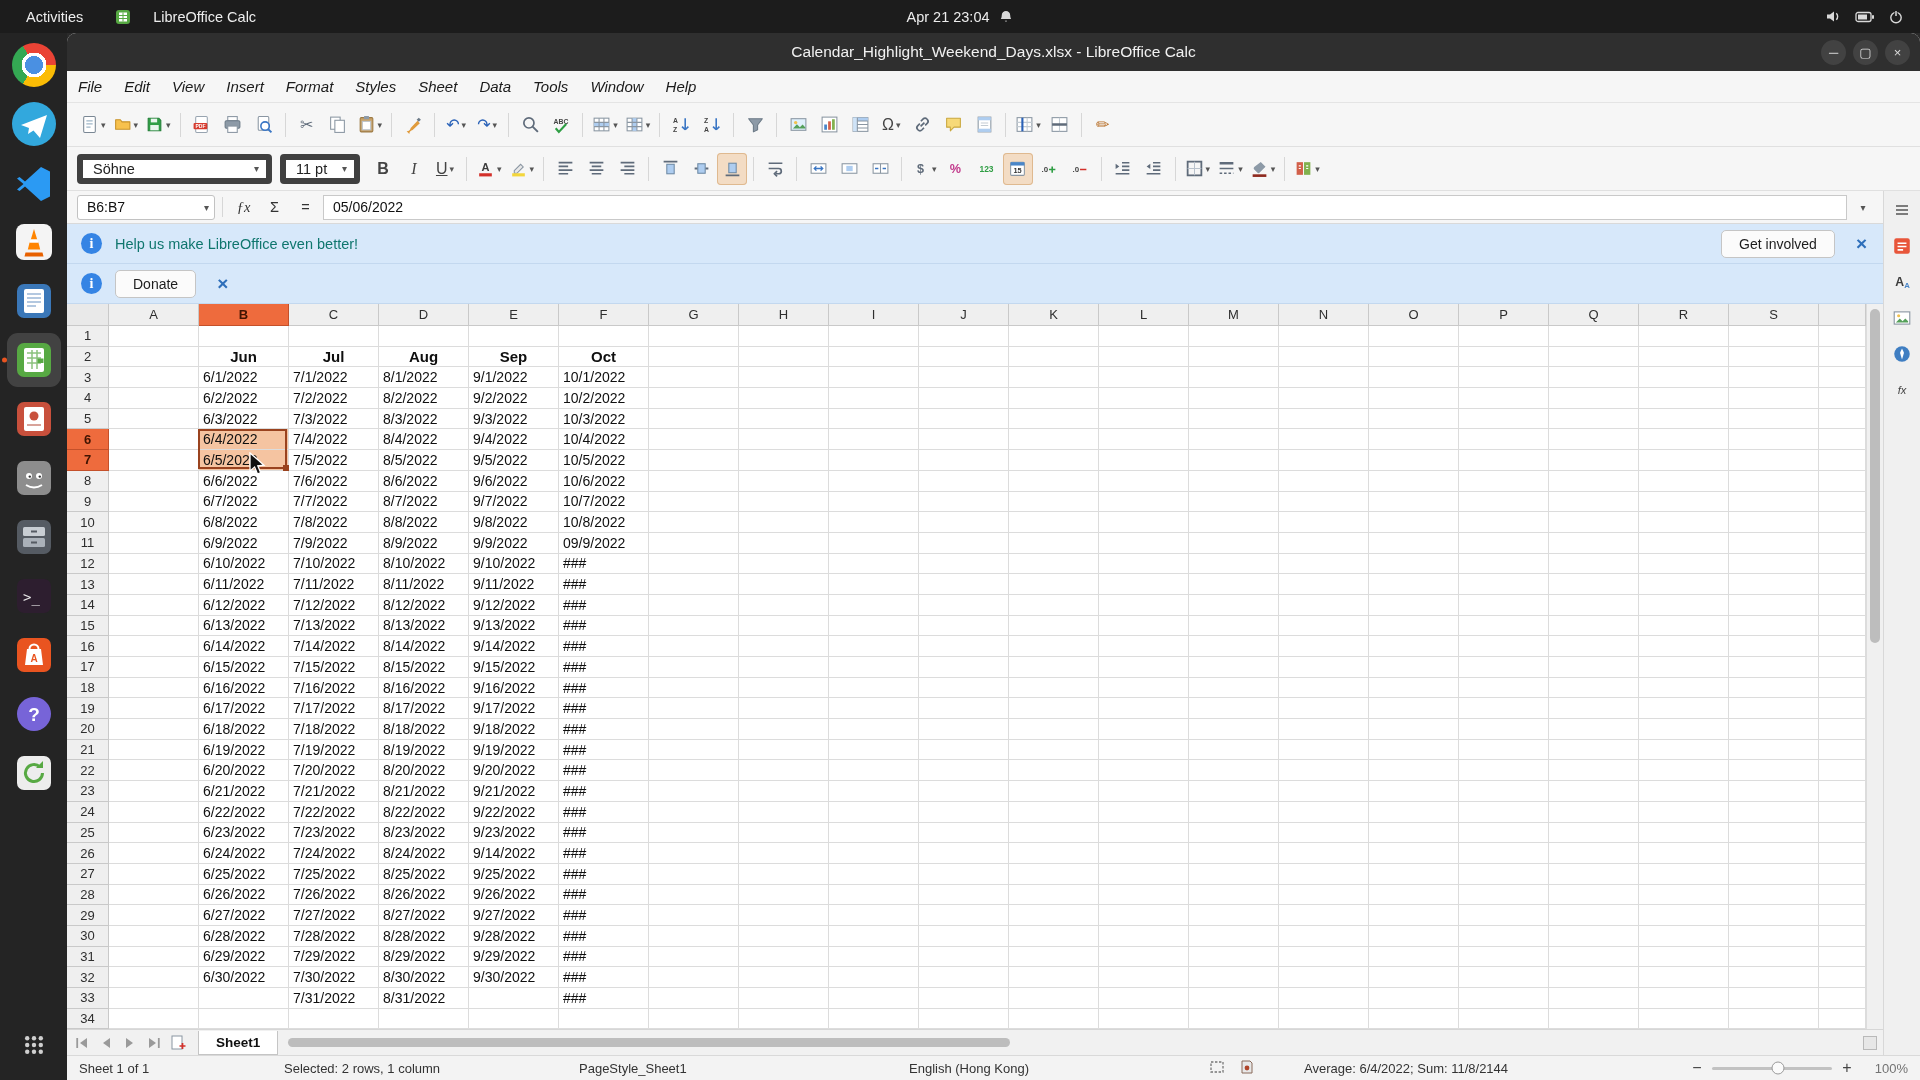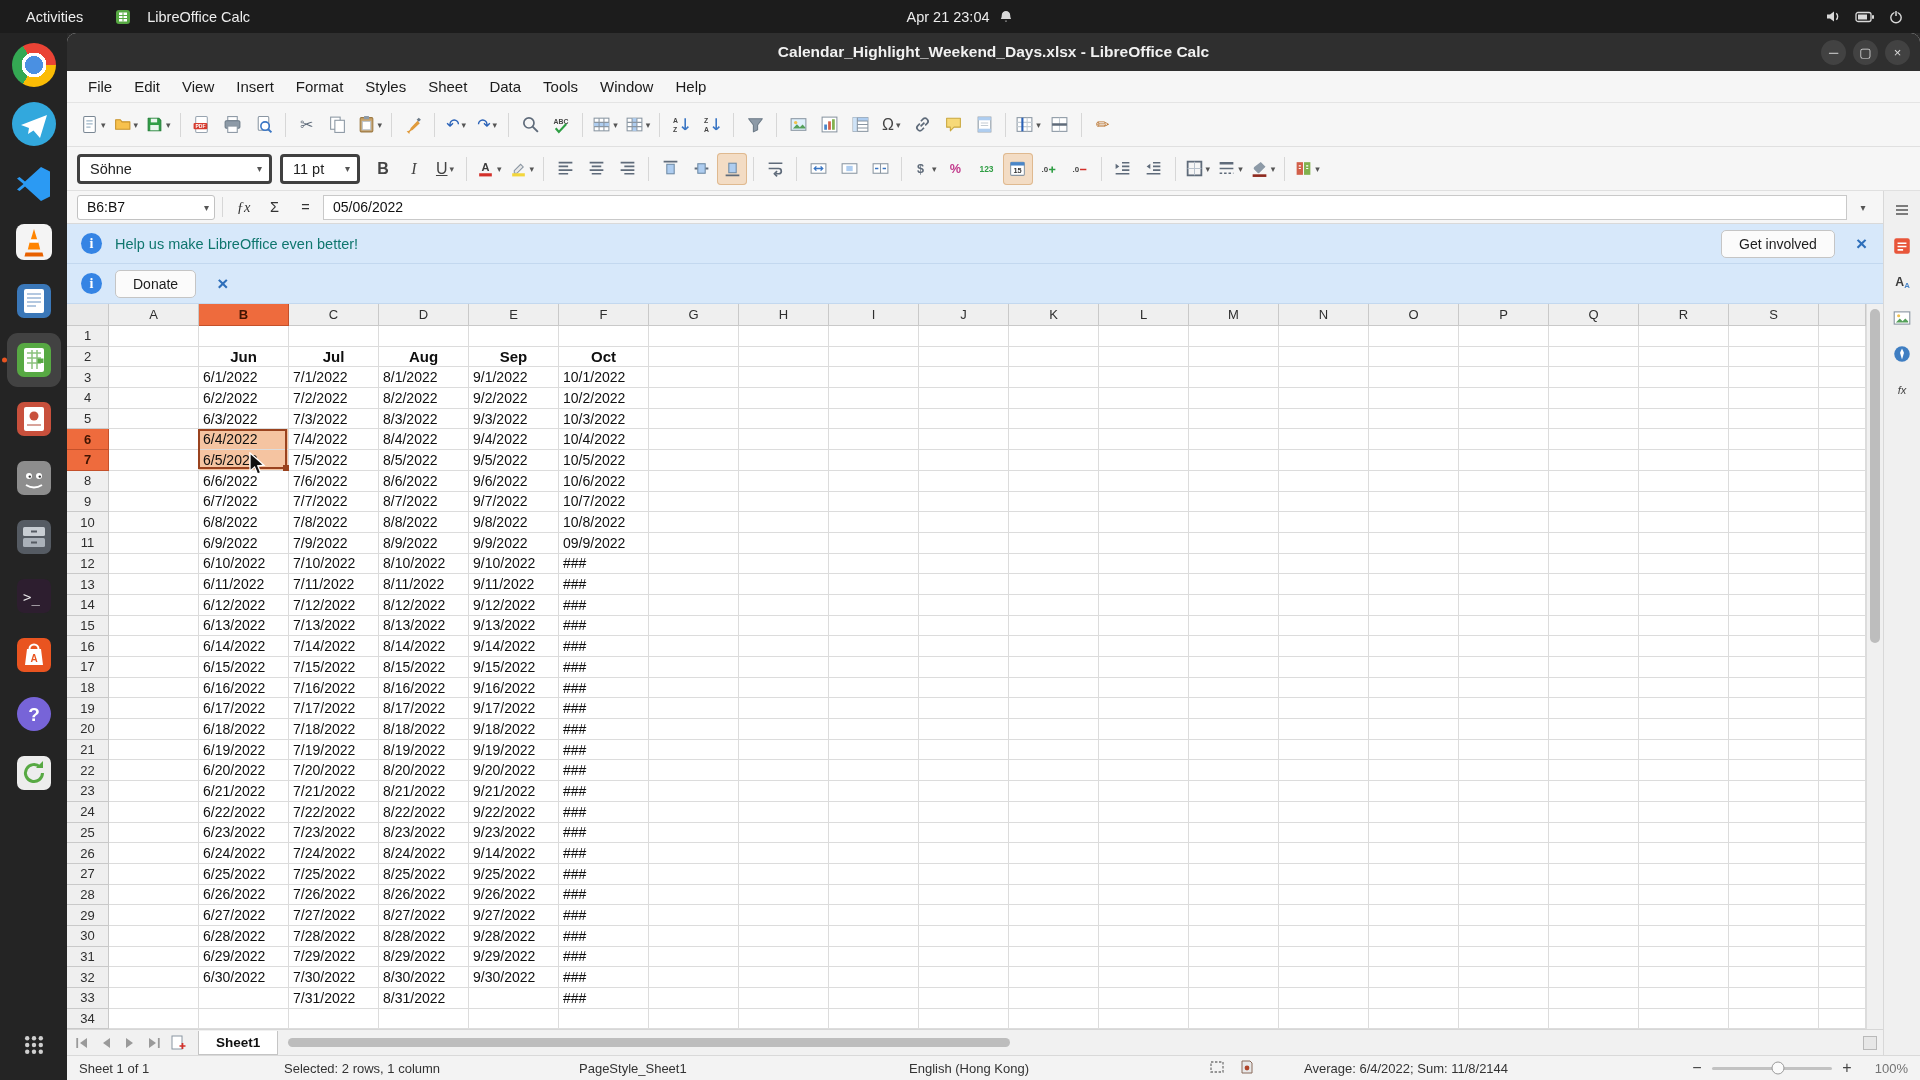--- a/index.html
+++ b/index.html
@@ -4,21 +4,21 @@
 <style>
   * { margin:0; padding:0; box-sizing:border-box; }
   html,body { width:1920px; height:1080px; overflow:hidden; }
   body { font-family:"Liberation Sans", sans-serif; background:#222; }
   #screen { position:relative; width:1920px; height:1080px; overflow:hidden; background:#2a2a2a; }
 
   
   #top-bar { position:absolute; top:0; left:0; width:1920px; height:33px; background:#1c1c1c; color:#ededed;
              display:flex; align-items:center; font-size:14.5px; z-index:60; }
   .tb-activities { margin-left:18px; padding:3px 8px; border-radius:6px; }
-  .tb-app { display:flex; align-items:flex-start; gap:16px; margin-left:24px; }
+  .tb-app { display:flex; align-items:flex-start; gap:22px; margin-left:24px; }
   .tb-clock-wrap { position:absolute; left:50%; transform:translateX(-50%); display:flex; align-items:center; gap:9px; }
   .tb-right { margin-left:auto; margin-right:16px; display:flex; align-items:center; gap:13px; }
   .tb-svg-ico { display:flex; align-items:center; }
 
   
   #dock { position:absolute; top:33px; left:0; width:67px; height:1047px; background:#242424;
           display:flex; flex-direction:column; align-items:center; padding-top:5px; gap:5px; z-index:55; }
   .dock-item { width:54px; height:54px; border-radius:11px; display:flex; align-items:center; justify-content:center; position:relative; flex:0 0 54px; }
   .dock-item.active { background:rgba(255,255,255,0.14); }
   .dock-item.active::before { content:""; position:absolute; left:-5px; top:50%; transform:translateY(-50%);
@@ -27,37 +27,37 @@
   .di-chrome { border-radius:50%;
      background: radial-gradient(circle,#4a90e2 0 9px,#fff 9px 12.5px,rgba(0,0,0,0) 12.5px),
                  conic-gradient(from -30deg,#ea4335 0 120deg,#fbbc05 0 240deg,#34a853 0 360deg); }
   .di-round { border-radius:50%; }
   .dock-bottom { margin-top:auto; margin-bottom:8px; }
 
   
   #window { position:absolute; top:33px; left:67px; width:1853px; height:1047px; background:#f6f6f6;
             display:flex; flex-direction:column; border-radius:9px 9px 0 0; overflow:hidden; }
   .title-bar { flex:0 0 38px; background:#2f2f2f; display:flex; align-items:center; justify-content:center; position:relative; }
-  .title-bar .title { color:#f1f1f1; font-size:15.5px; font-weight:700; }
+  .title-bar .title { color:#f1f1f1; font-size:15.5px; font-weight:400; }
   .win-controls { position:absolute; right:10px; display:flex; gap:7px; }
   .wc { width:25px; height:25px; border-radius:50%; background:#424242; color:#dcdcdc; font-size:13px;
         display:flex; align-items:center; justify-content:center; }
 
-  .menu-bar { flex:0 0 32px; background:#f6f6f6; display:flex; align-items:center; padding-left:10px; border-bottom:1px solid #e4e4e4; }
+  .menu-bar { flex:0 0 32px; background:#f6f6f6; display:flex; align-items:center; border-bottom:1px solid #e4e4e4;font-style:italic; }
   .menu-item { padding:4px 11px; font-size:15px; color:#1b1b1b; border-radius:4px; }
 
   .toolbar { flex:0 0 44px; background:#f6f6f6; display:flex; align-items:center; padding-left:10px; gap:1px; border-bottom:1px solid #e0e0e0; }
   .tb-btn { height:32px; min-width:30px; display:flex; align-items:center; justify-content:center; padding:0 3px; border-radius:4px; }
   .tb-btn.active { background:#f3dcc4; box-shadow:inset 0 0 0 1px #dfb98f; }
   .tb-sep { width:1px; height:24px; background:#d7d7d7; margin:0 5px; flex:0 0 1px; }
   .tb-dd { font-size:9px; color:#555; margin-left:2px; }
   .tb-txt { font-size:16px; color:#444; line-height:1; }
   .tb-svg { display:flex; }
 
-  .combo { height:30px; background:#fff; border:3px solid #404040; border-radius:4px; display:flex; align-items:center;
+  .combo { height:30px; background:#fff; border:6px solid #404040; border-radius:4px; display:flex; align-items:center;
            padding:0 7px 0 10px; font-size:14.5px; color:#222; margin-right:7px; justify-content:space-between; }
   .combo .dd { color:#555; font-size:10px; margin-left:8px; }
   .font-name { width:195px; }
   .font-size { width:80px; }
 
   .formula-bar { flex:0 0 33px; background:#f6f6f6; display:flex; align-items:center; padding:0 8px 0 10px; gap:4px; border-bottom:1px solid #d9d9d9; }
   .name-box { width:138px; height:25px; background:#fff; border:1px solid #c2c2c2; border-radius:3px;
               display:flex; align-items:center; justify-content:space-between; padding:0 5px 0 9px; font-size:14px; color:#111; }
   .name-box .dd { font-size:10px; color:#555; }
   .fb-sep { width:1px; height:20px; background:#d7d7d7; margin:0 3px; }

